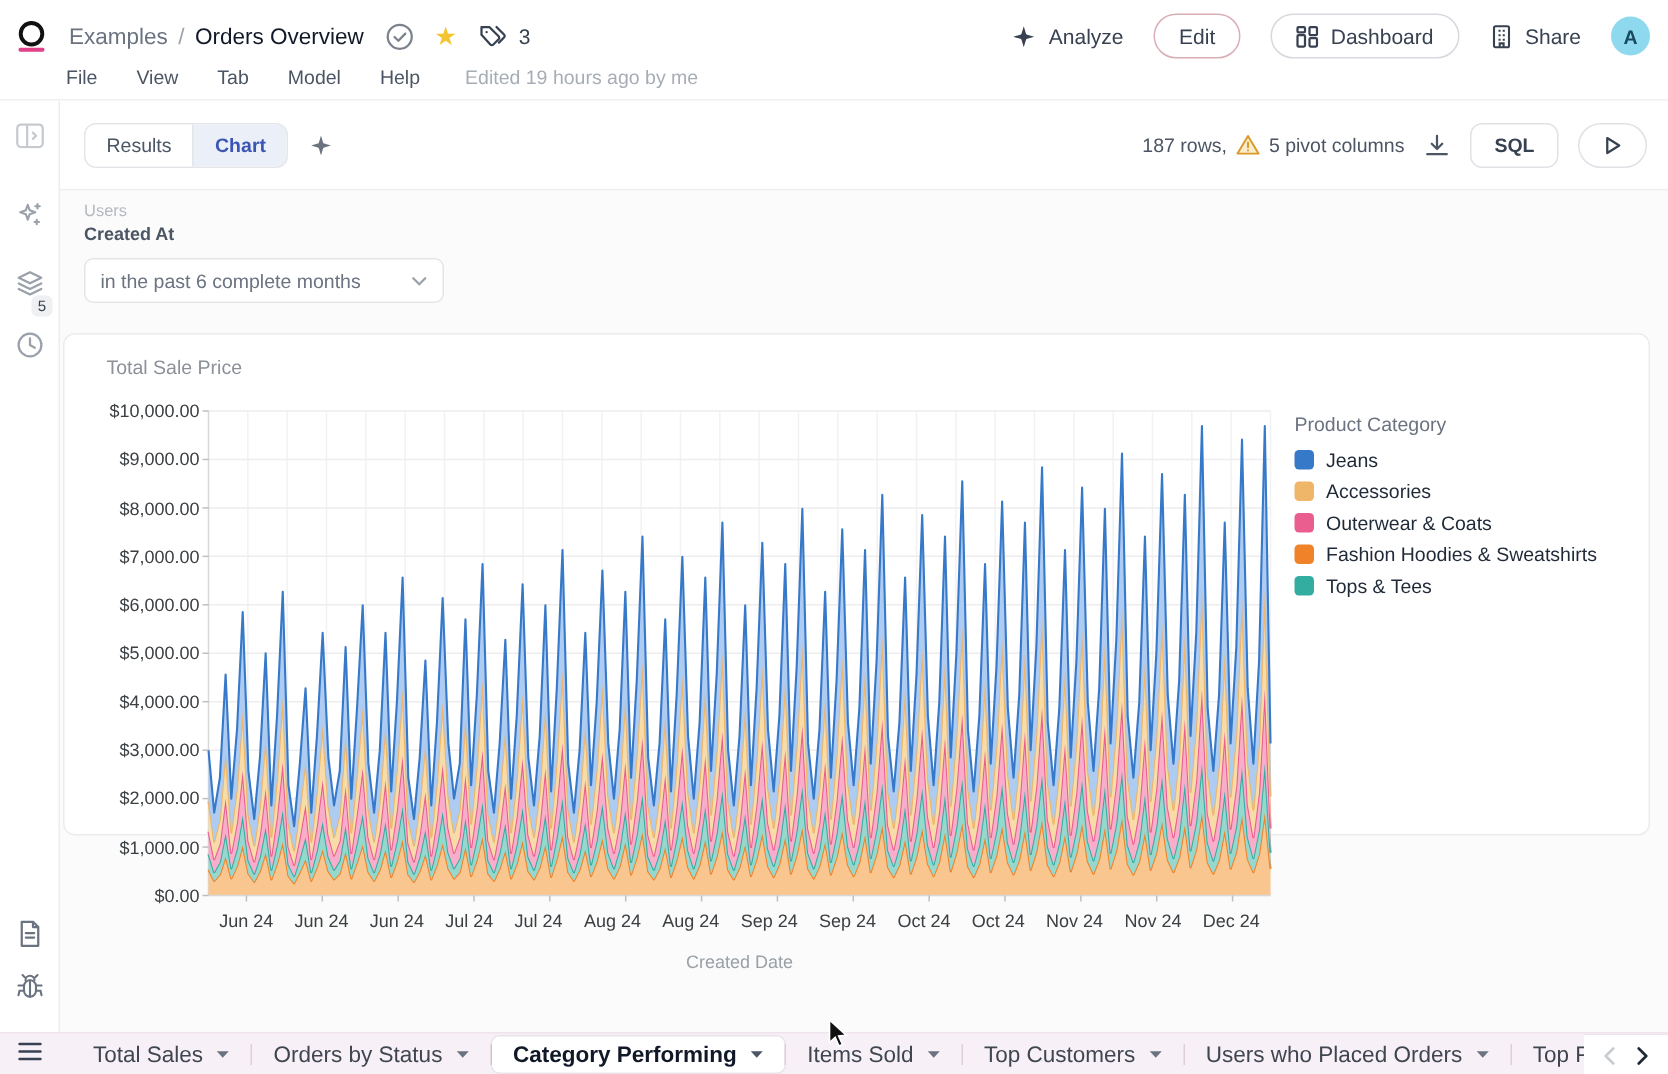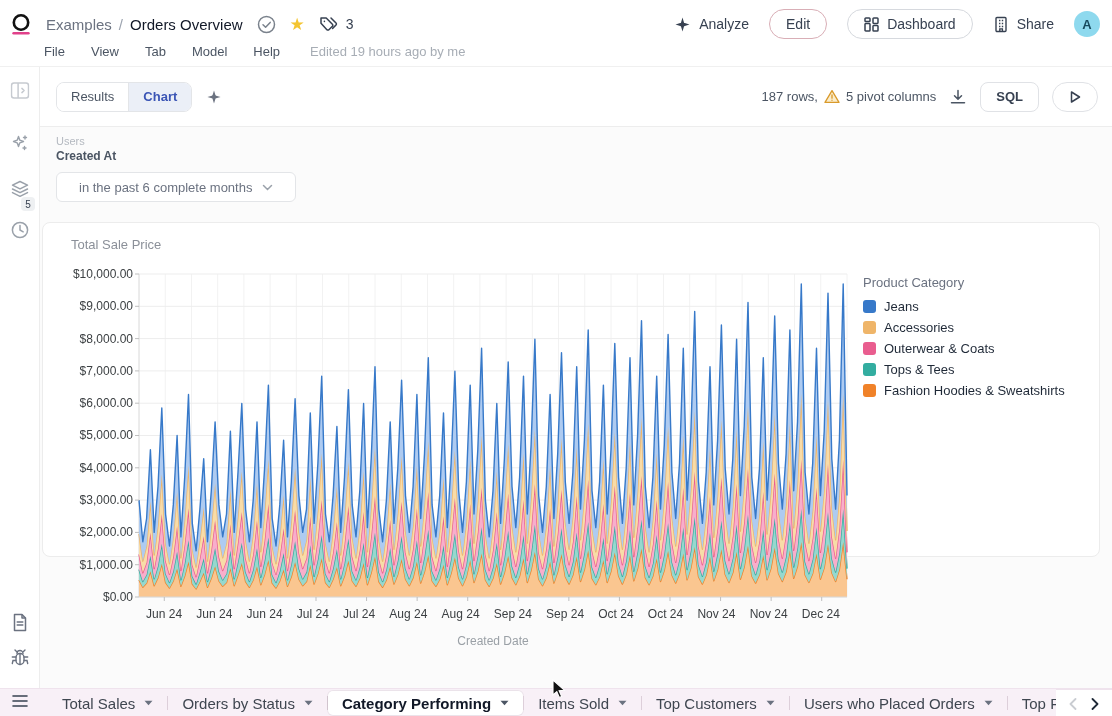--- a/index.html
+++ b/index.html
@@ -40,21 +40,21 @@
   #tb-right { margin-left:auto; display:flex; align-items:center; gap:13px; }
   #row-info { display:flex; align-items:center; gap:6px; font-size:13px; color:#4b5563; }
   #sql-btn { height:30px; padding:12px 15px; border:1px solid #e0e2e6; border-radius:8px; background:#fff; font-size:13px; font-weight:bold; color:#374151; display:flex; align-items:center; }
   #run-btn { width:46px; height:30px; border:1px solid #e0e2e6; border-radius:15px; background:#fff; display:flex; align-items:center; justify-content:center; }
 
   
   #main { position:absolute; left:40px; top:127px; width:1072px; height:561px; background:#fbfbfb; }
   #filter-block { position:absolute; left:16px; top:8px; }
   #filter-group { font-size:11px; color:#b4b9c0; }
   #filter-field { font-size:12px; font-weight:bold; color:#4b5563; margin-top:2px; }
-  #filter-select { margin-top:9px; width:240px; height:30px; background:#fff; border:1px solid #e3e5e8; border-radius:6px; display:flex; align-items:center; padding:0 22px; font-size:13px; color:#6b7280; }
+  #filter-select { margin-top:9px; width:240px; height:30px; background:#fff; border:1px solid #e3e5e8; border-radius:6px; display:flex; align-items:center; padding:0 10px; font-size:13px; color:#6b7280; }
   #filter-select svg { margin-left:auto; }
 
   
   #chart-card { position:absolute; left:2px; top:95px; width:1058px; height:335px; background:#fff; border:1px solid #ececec; border-radius:8px; }
   #chart-title { position:absolute; left:28px; top:14px; font-size:13px; color:#8b9099; }
   #y-labels { position:absolute; left:0; top:44px; width:90px; height:337px; display:flex; flex-direction:column; justify-content:space-between; align-items:flex-end; font-size:12px; color:#3c4043; }
   #chart-svg { position:absolute; left:96px; top:51px; overflow:visible; }
   #x-labels { position:absolute; left:96px; top:384px; width:708px; display:flex; justify-content:space-around; font-size:12px; color:#3c4043; }
   #x-axis-title { position:absolute; left:96px; top:411px; width:708px; text-align:center; font-size:12px; color:#9aa0a6; }
   #legend { position:absolute; left:820px; top:52px; width:236px; }
@@ -371,26 +371,26 @@
       </div>
       <div class="legend-item">
         <span class="swatch" style="background: rgb(239, 181, 105);"></span>
         <span>Accessories</span>
       </div>
       <div class="legend-item">
         <span class="swatch" style="background: rgb(233, 93, 143);"></span>
         <span>Outerwear &amp; Coats</span>
       </div>
       <div class="legend-item">
+        <span class="swatch" style="background: rgb(240, 130, 41);"></span>
+        <span>Fashion Hoodies &amp; Sweatshirts</span>
+      </div>
+      <div class="legend-item">
         <span class="swatch" style="background: rgb(51, 173, 160);"></span>
         <span>Tops &amp; Tees</span>
-      </div>
-      <div class="legend-item">
-        <span class="swatch" style="background: rgb(240, 130, 41);"></span>
-        <span>Fashion Hoodies &amp; Sweatshirts</span>
       </div>
     </div>
   </div>
 </div>
 
 <div id="tabbar">
   <span id="hamburger">
     <svg width="16" height="14" viewBox="0 0 16 14" fill="none" stroke="#374151" stroke-width="1.6" stroke-linecap="round">
       <path d="M1 2 H15 M1 7 H15 M1 12 H15"></path>
     </svg>

